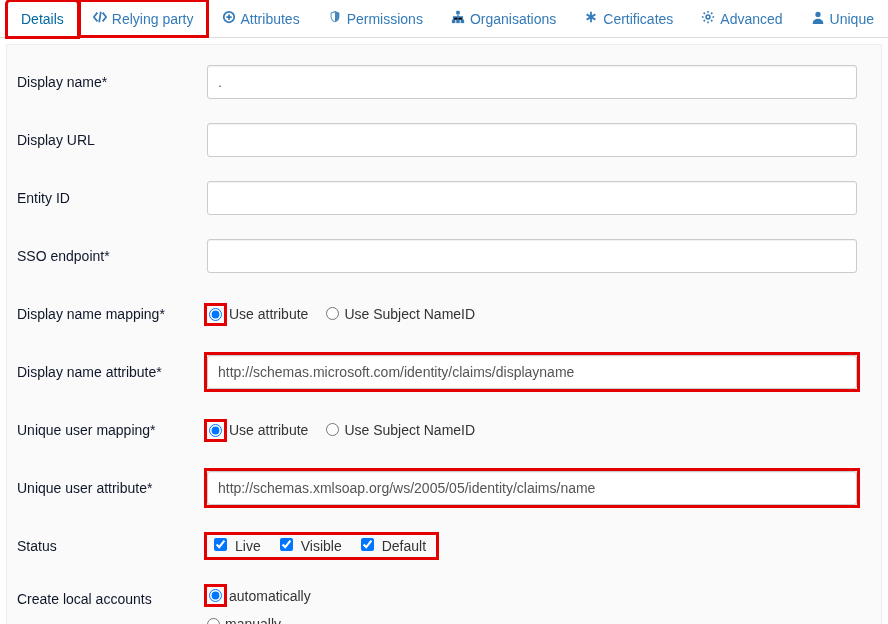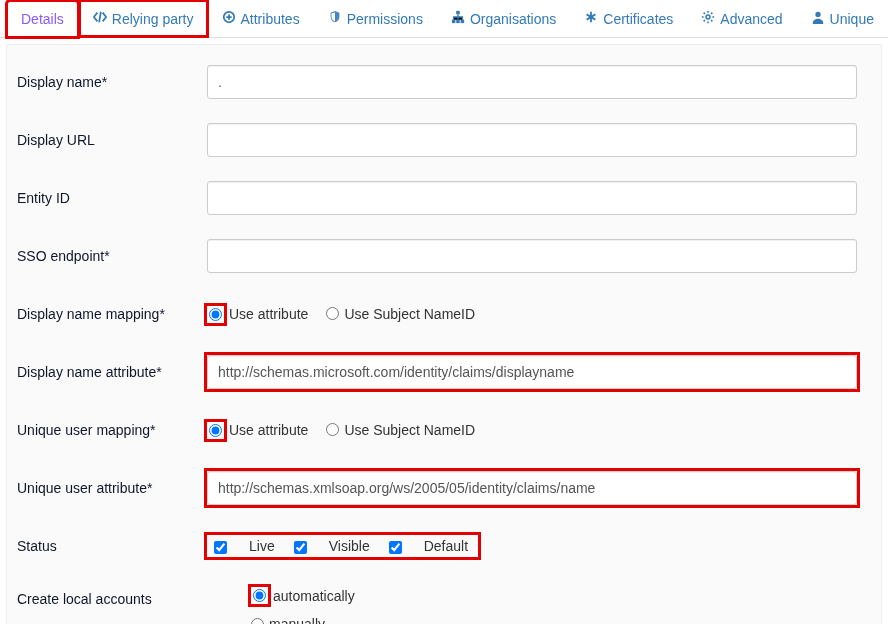--- a/index.html
+++ b/index.html
@@ -21,21 +21,21 @@
     padding: 10px 14px;
     color: #337ab7;
     cursor: pointer;
     font-size: 14px;
     display: flex;
     align-items: center;
     gap: 5px;
     white-space: nowrap;
   }
   .tab.active {
-    color: #8b5cf6;
+    color: #0369a1;
     border: 1px solid #ddd;
     border-bottom: 1px solid #fff;
     border-radius: 4px 4px 0 0;
     margin-bottom: -1px;
     background: #fff;
   }
   .redbox {
     outline: 3px solid #e30000;
     outline-offset: -2px;
   }
@@ -85,25 +85,25 @@
     align-items: center;
     gap: 5px;
   }
   .radio-wrap {
     display: inline-flex;
     align-items: center;
     padding: 2px;
   }
   .check-wrap {
     display: inline-flex;
-    align-items: flex-end;
+    align-items: flex-start;
     padding: 1px 4px 1px 1px;
-    gap: 22px;
-  }
-  .vert-radio .radio-item { margin-bottom: 6px; margin-left: 44px; }
+    gap: 8px;
+  }
+  .vert-radio .radio-item { margin-bottom: 6px; }
   .vert-radio { display:flex; flex-direction:column; gap:6px; }
   .icon { width: 14px; height: 14px; display:inline-block; }
   .status-group {
     display:inline-flex;
     gap: 14px;
     padding: 2px 6px;
   }
 </style>
 </head>
 <body>

